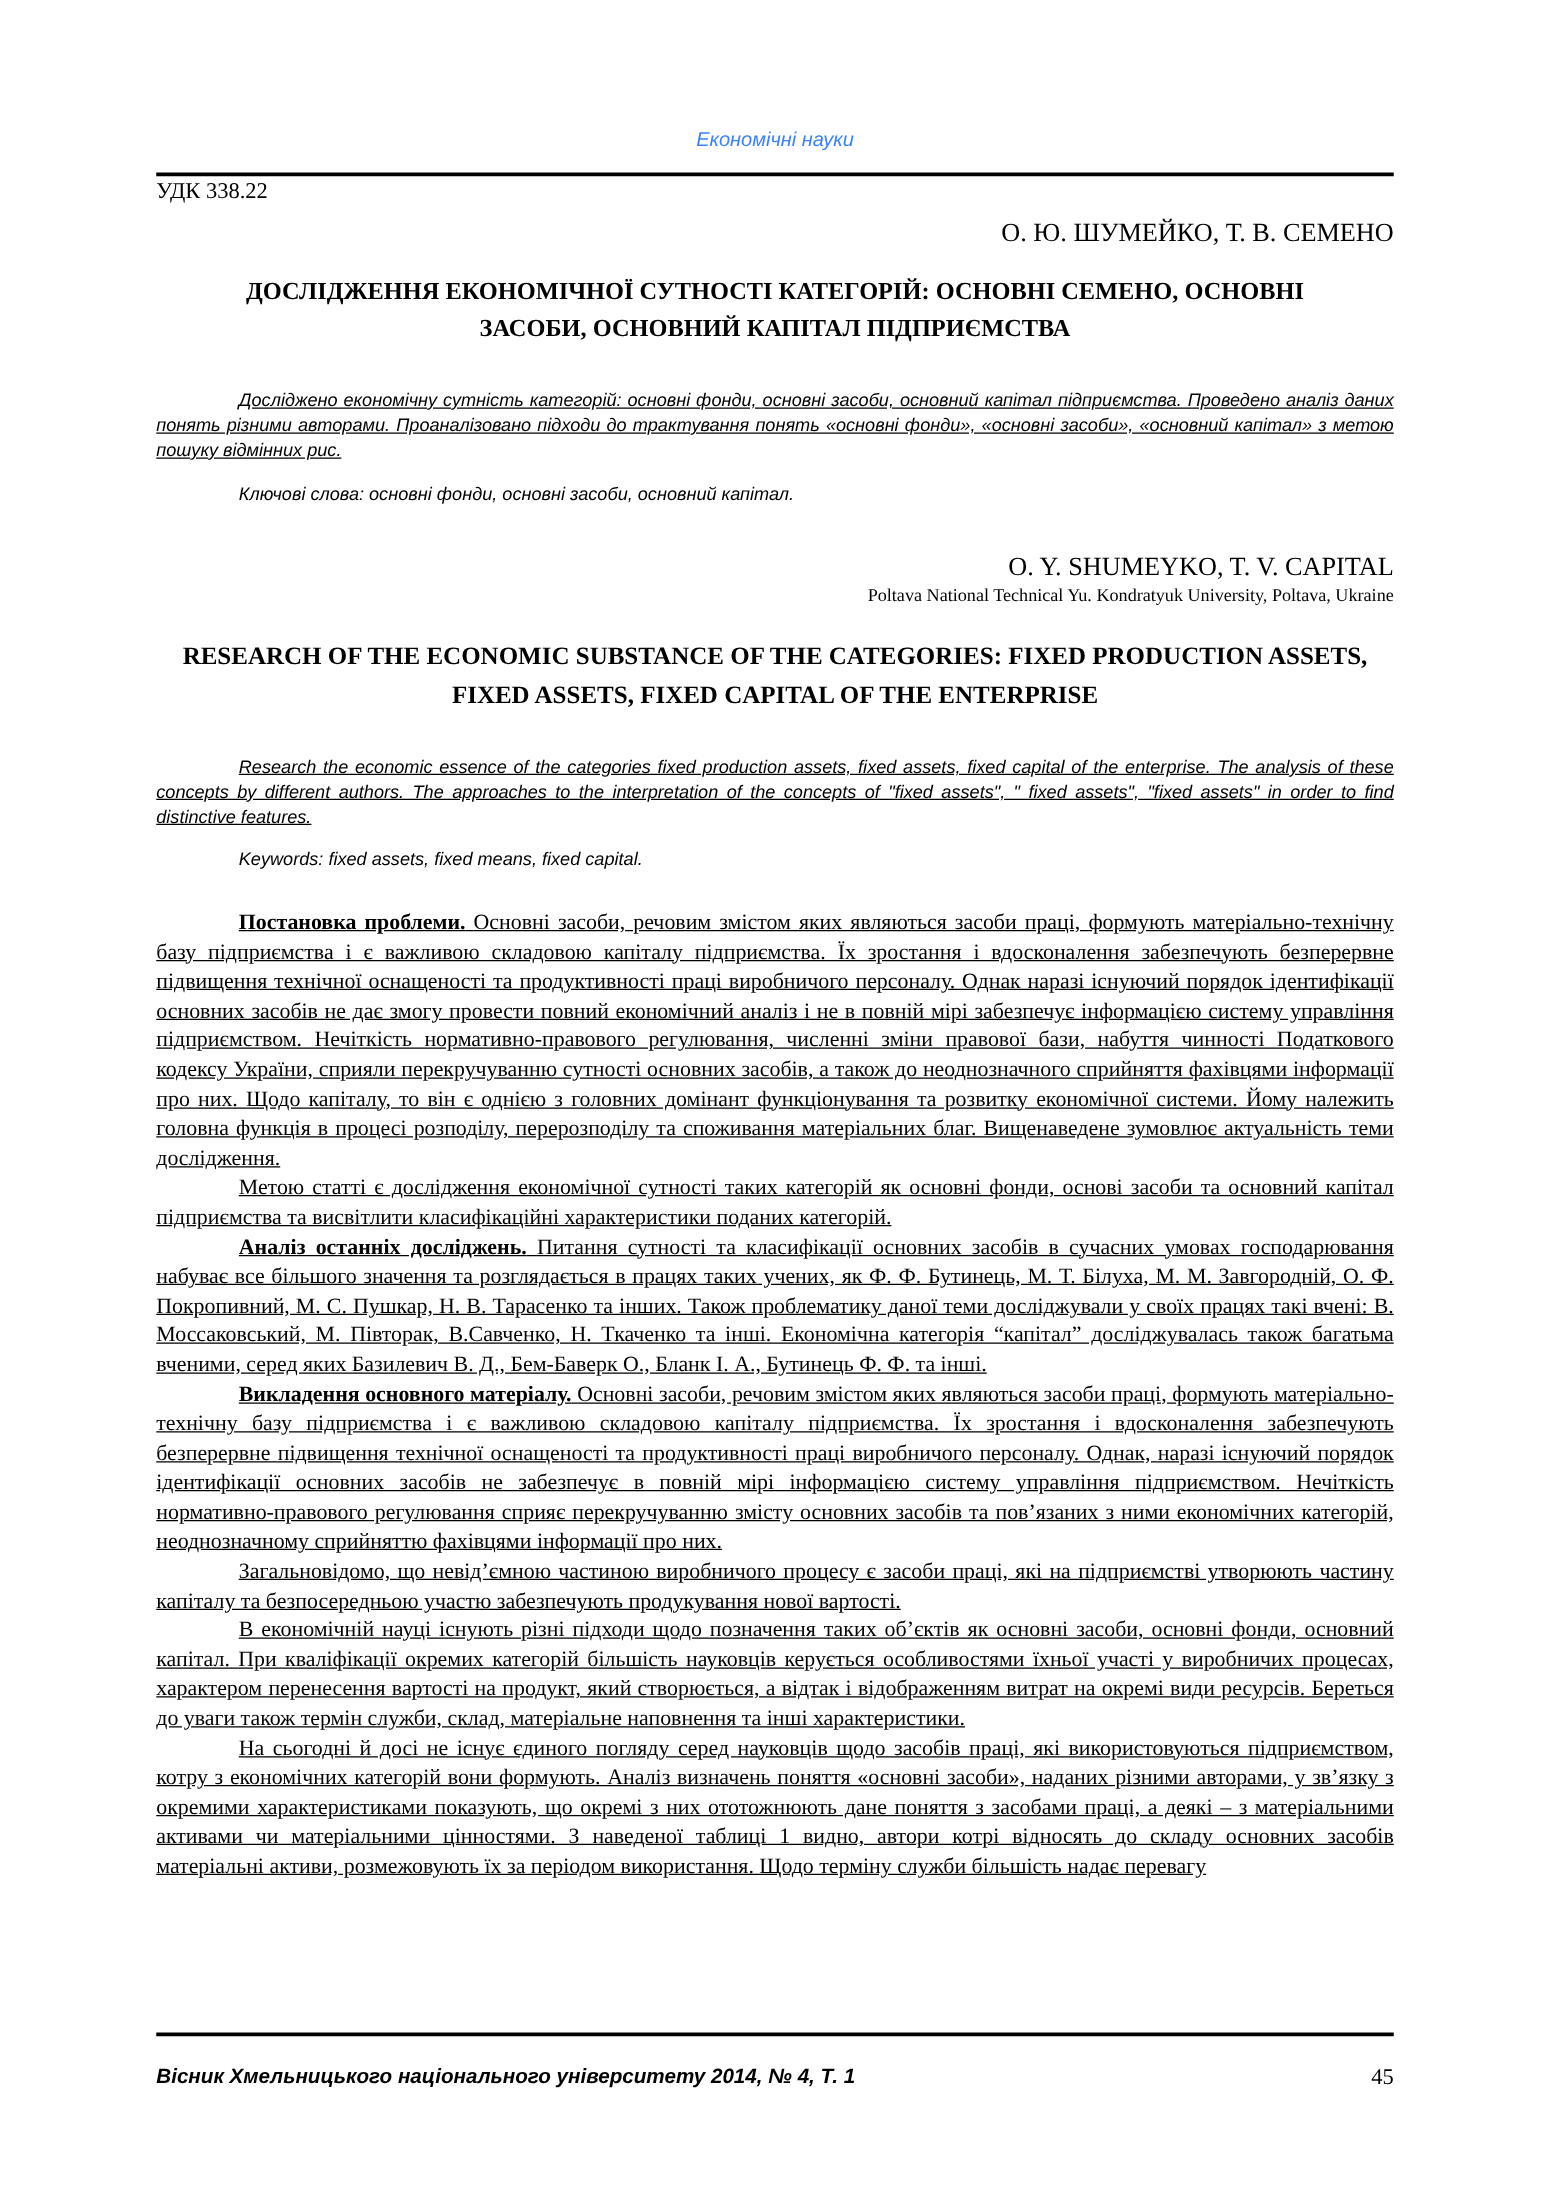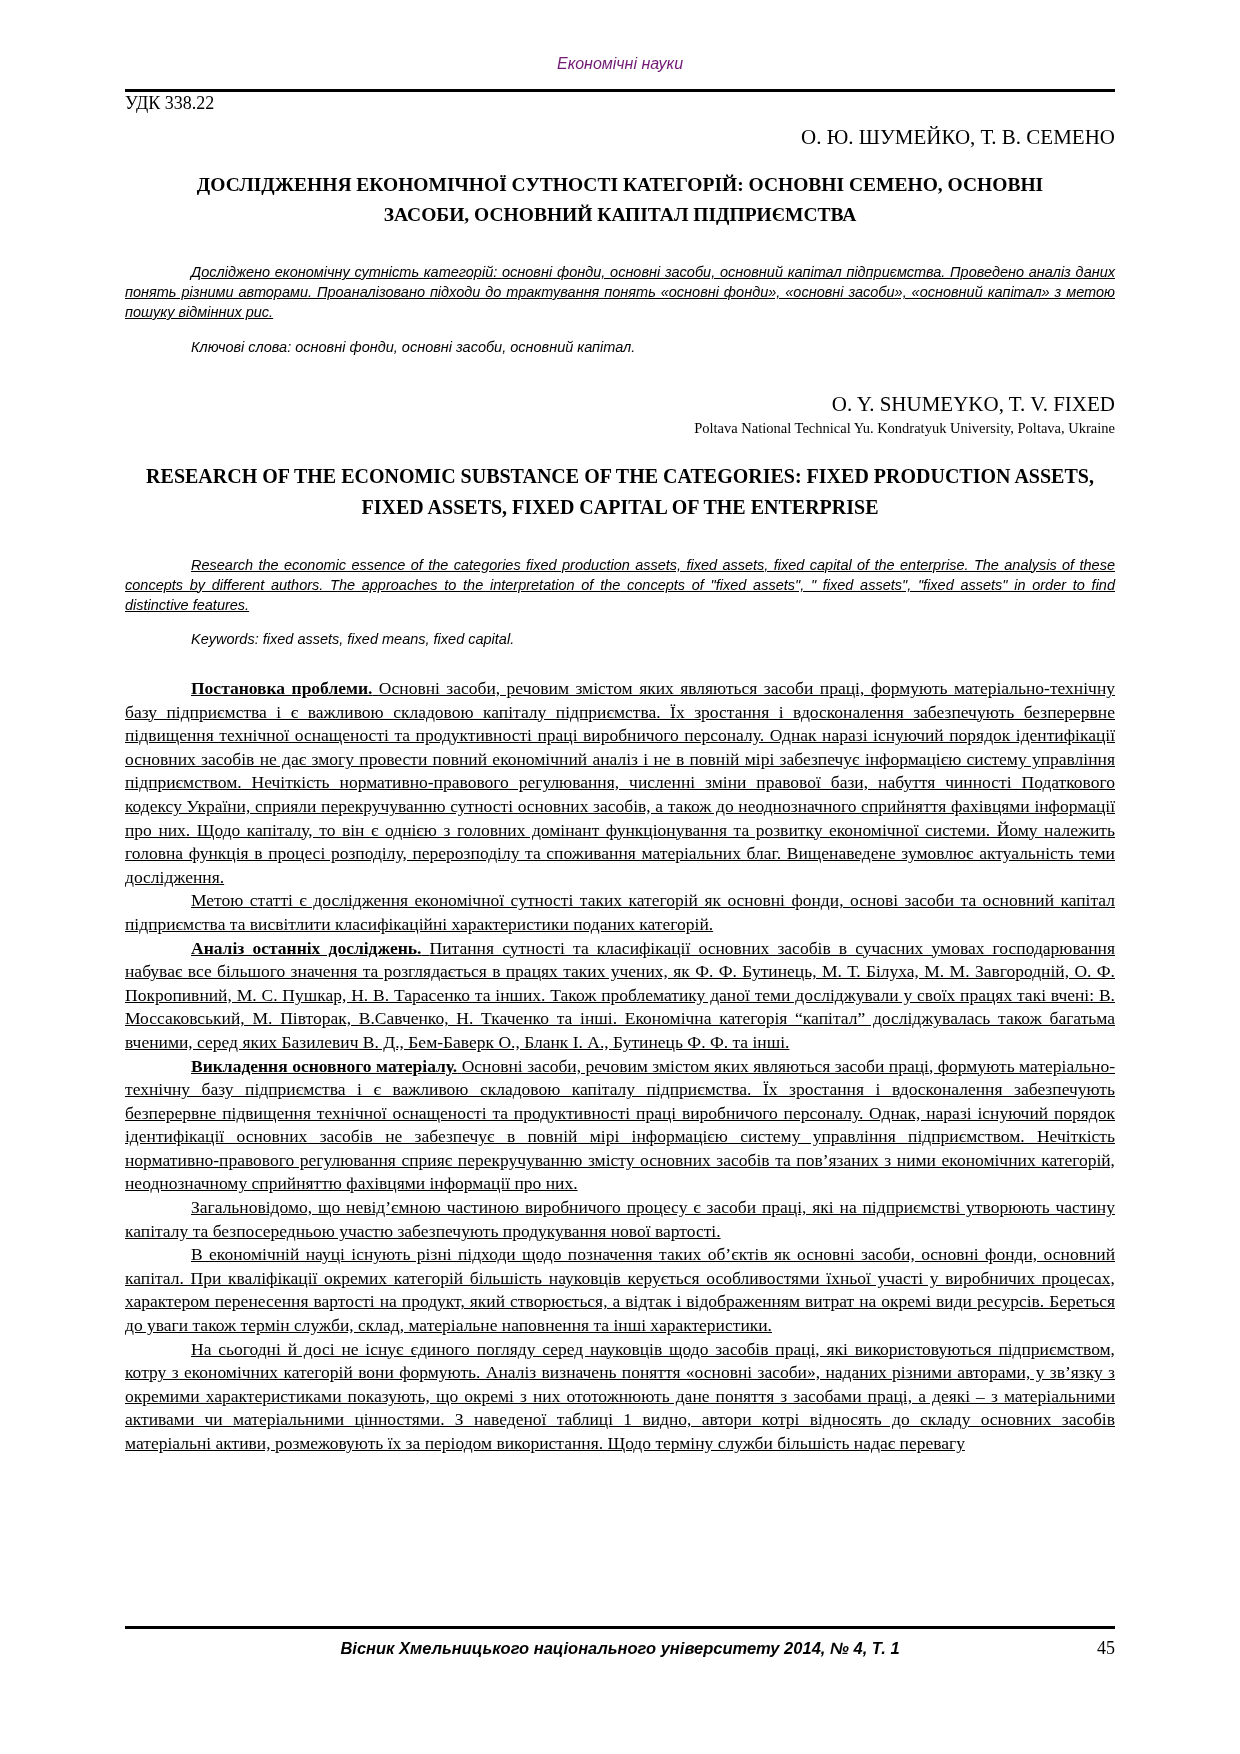--- a/index.html
+++ b/index.html
@@ -8,24 +8,24 @@
     width: 1240px;
     height: 1754px;
     margin: 0 auto;
     background: #ffffff;
     box-sizing: border-box;
     padding: 0 125px;
     overflow: hidden;
     color: #000;
   }
   .running-head {
-    margin-top: 55px;
+    margin-top: 104px;
     text-align: center;
     font: italic 16px/18px "Liberation Sans", sans-serif;
-    color: #701a75;
+    color: #3b82f6;
   }
   .head-rule {
     margin-top: 16px;
     height: 3px;
     background: #000;
   }
   .udc {
     font: 18px/22px "Liberation Serif", serif;
   }
   .authors-ua, .authors-en {
@@ -78,22 +78,22 @@
     left: 125px;
     right: 125px;
     top: 1626px;
   }
   .foot-rule {
     height: 3px;
     background: #000;
   }
   .footer-line {
     position: relative;
-    margin-top: 9px;
-    text-align: center;
+    margin-top: 22px;
+    text-align: left;
   }
   .journal-ref {
     font: italic bold 16.5px/20px "Liberation Sans", sans-serif;
   }
   .page-number {
     position: absolute;
     right: 0;
     top: 0;
     font: 18px/20px "Liberation Serif", serif;
   }
@@ -108,21 +108,21 @@
 
   <div class="udc">УДК 338.22</div>
 
   <div class="authors-ua">О. Ю. ШУМЕЙКО, Т. В. СЕМЕНО</div>
 
   <div class="title-ua">ДОСЛІДЖЕННЯ ЕКОНОМІЧНОЇ СУТНОСТІ КАТЕГОРІЙ: ОСНОВНІ СЕМЕНО, ОСНОВНІ ЗАСОБИ, ОСНОВНИЙ КАПІТАЛ ПІДПРИЄМСТВА</div>
 
   <p class="abstract">Досліджено економічну сутність категорій: основні фонди, основні засоби, основний капітал підприємства. Проведено аналіз даних понять різними авторами. Проаналізовано підходи до трактування понять «основні фонди», «основні засоби», «основний капітал» з метою пошуку відмінних рис.</p>
   <p class="keywords">Ключові слова: основні фонди, основні засоби, основний капітал.</p>
 
-  <div class="authors-en">O. Y. SHUMEYKO, T. V. FIXED</div>
+  <div class="authors-en">O. Y. SHUMEYKO, T. V. CAPITAL</div>
   <div class="affil-en">Poltava National Technical Yu. Kondratyuk University, Poltava, Ukraine</div>
 
   <div class="title-en">RESEARCH OF THE ECONOMIC SUBSTANCE OF THE CATEGORIES: FIXED PRODUCTION ASSETS, FIXED ASSETS, FIXED CAPITAL OF THE ENTERPRISE</div>
 
   <p class="abstract">Research the economic essence of the categories fixed production assets, fixed assets, fixed capital of the enterprise. The analysis of these concepts by different authors. The approaches to the interpretation of the concepts of "fixed assets", " fixed assets", "fixed assets" in order to find distinctive features.</p>
   <p class="keywords">Keywords: fixed assets, fixed means, fixed capital.</p>
 
   <div class="body-block">
     <p><span class="para-lead">Постановка проблеми.</span> <span>Основні засоби, речовим змістом яких являються засоби праці, формують матеріально-технічну базу підприємства і є важливою складовою капіталу підприємства. Їх зростання і вдосконалення забезпечують безперервне підвищення технічної оснащеності та продуктивності праці виробничого персоналу. Однак наразі існуючий порядок ідентифікації основних засобів не дає змогу провести повний економічний аналіз і не в повній мірі забезпечує інформацією систему управління підприємством. Нечіткість нормативно-правового регулювання, численні зміни правової бази, набуття чинності Податкового кодексу України, сприяли перекручуванню сутності основних засобів, а також до неоднозначного сприйняття фахівцями інформації про них. Щодо капіталу, то він є однією з головних домінант функціонування та розвитку економічної системи. Йому належить головна функція в процесі розподілу, перерозподілу та споживання матеріальних благ. Вищенаведене зумовлює актуальність теми дослідження.</span></p>
     <p><span class="para-lead"></span><span>Метою статті є дослідження економічної сутності таких категорій як основні фонди, основі засоби та основний капітал підприємства та висвітлити класифікаційні характеристики поданих категорій.</span></p>

